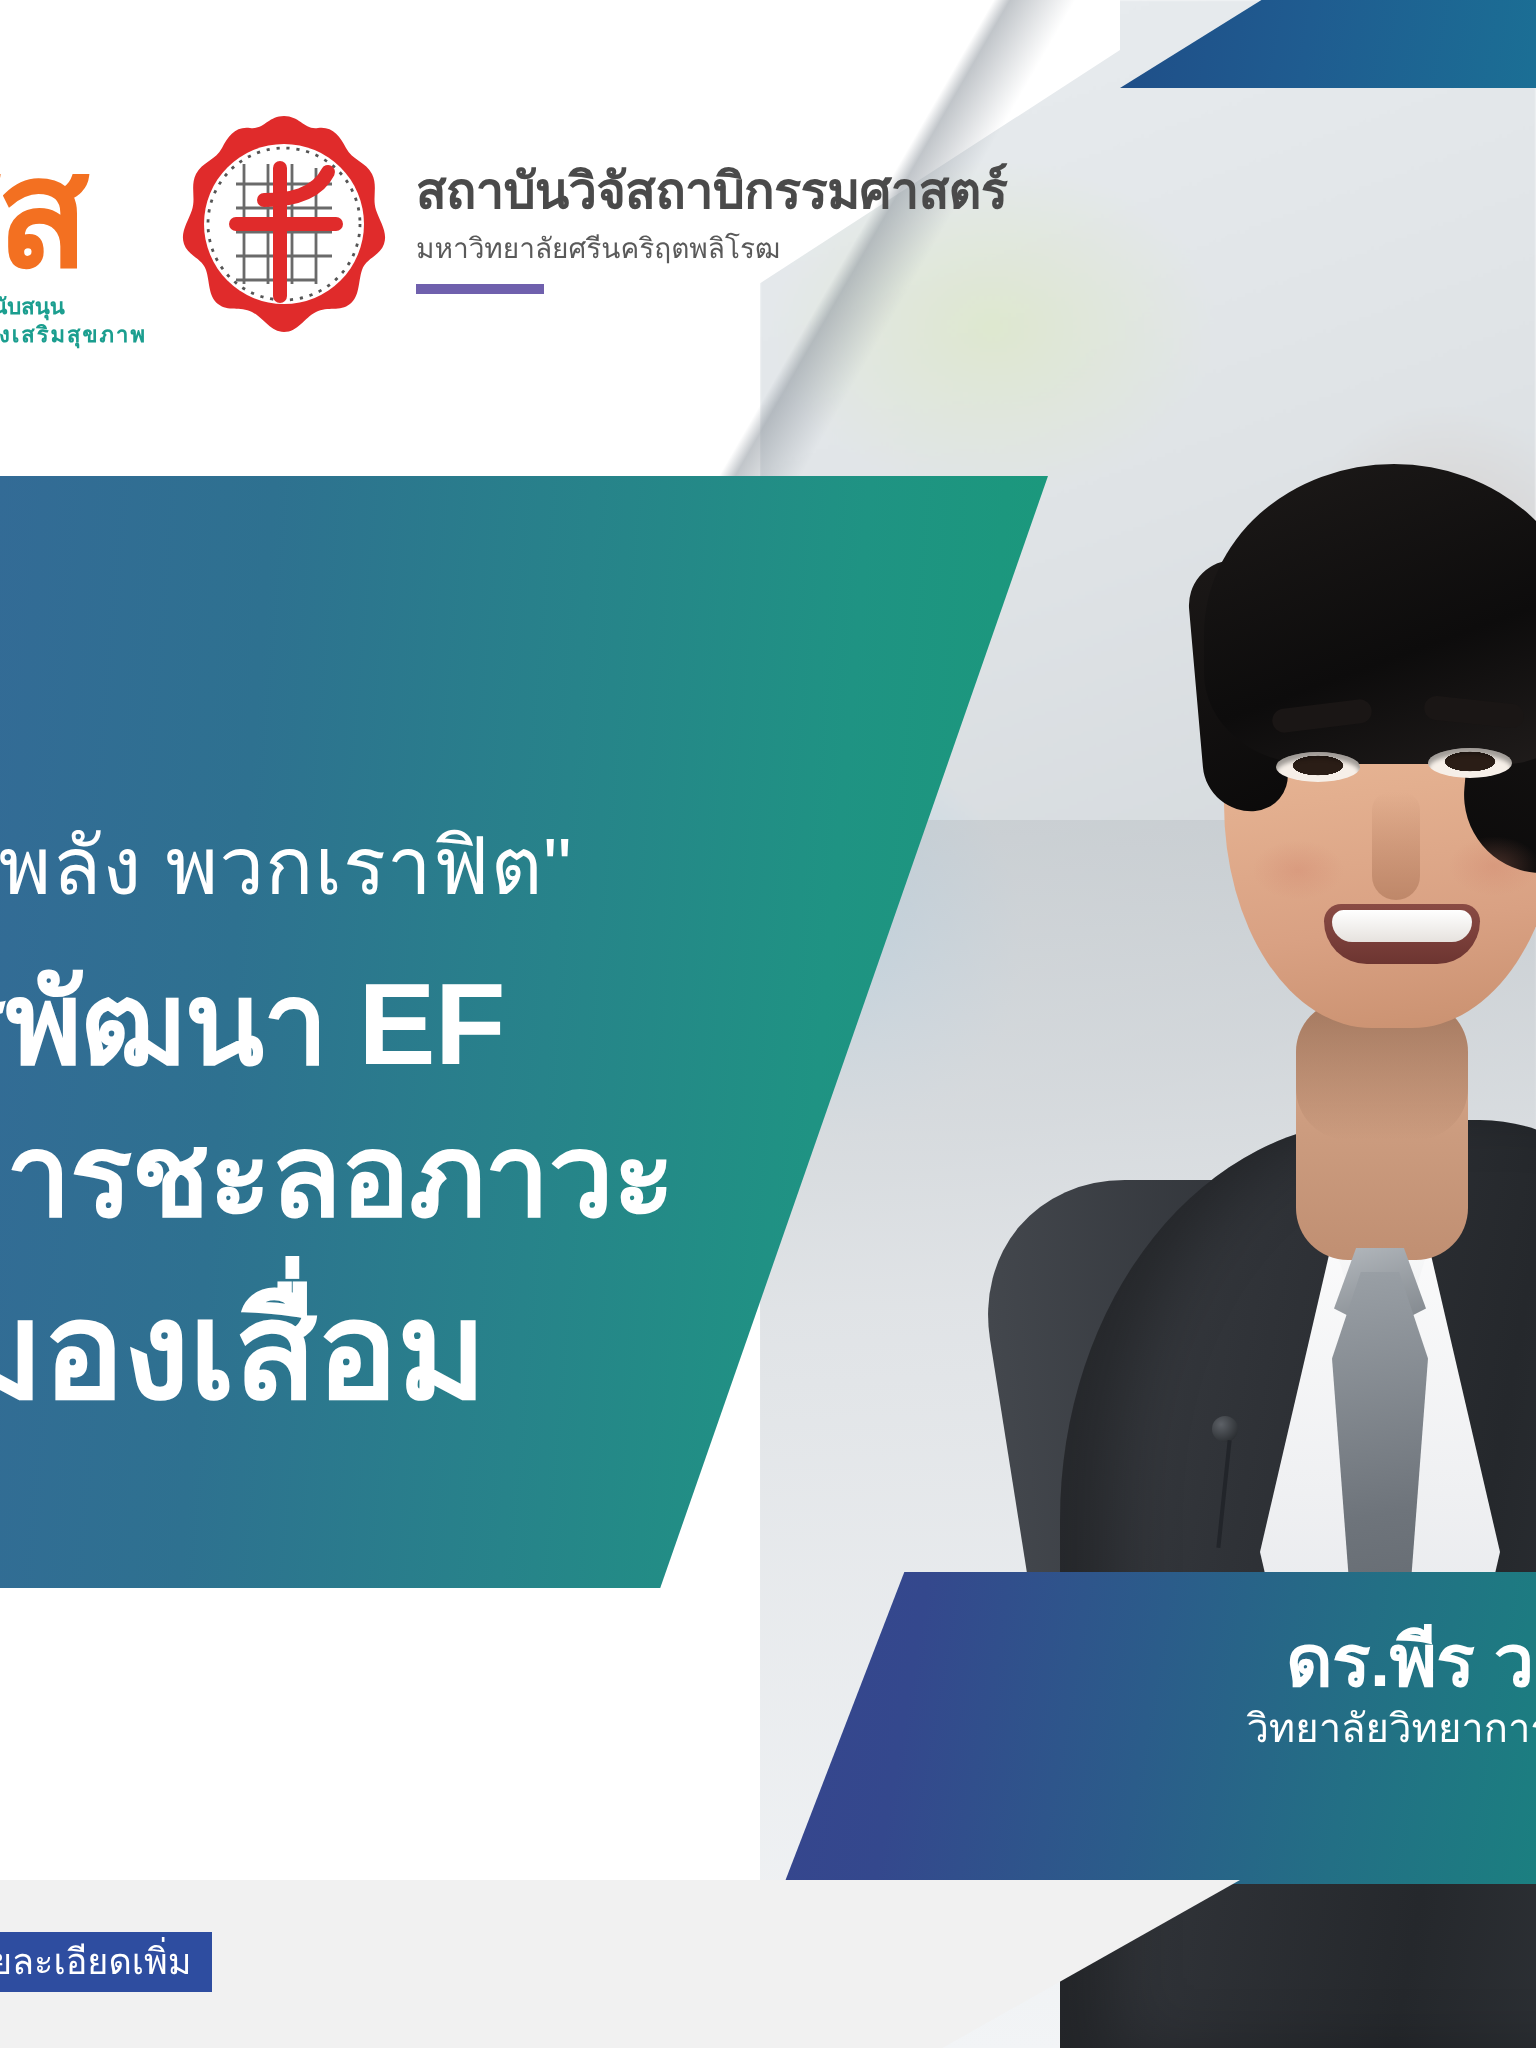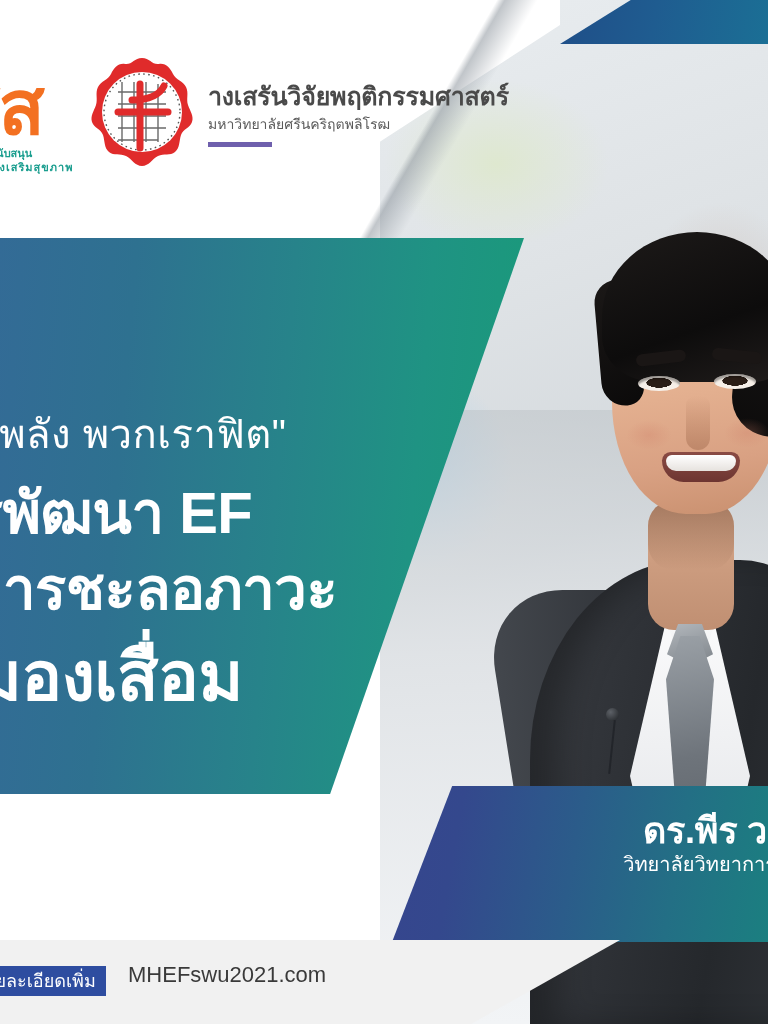--- a/index.html
+++ b/index.html
@@ -228,21 +228,21 @@
       </g>
       <g stroke="#e02b2b" stroke-width="7" fill="none" stroke-linecap="round">
         <path d="M30 56 L80 56"></path>
         <path d="M52 28 L52 92"></path>
         <path d="M44 44 C56 44 70 42 76 30"></path>
       </g>
     </g>
   </svg>
 
   <div class="inst">
-    <div class="inst-1">างเสรันวิจัยพฤติกรรมศาสตร์</div>
+    <div class="inst-1">สถาบันวิจัสถาบิกรรมศาสตร์</div>
     <div class="inst-2">มหาวิทยาลัยศรีนคริฤตพลิโรฒ</div>
     <div class="inst-rule"></div>
   </div>
 
   <div class="titlepanel"></div>
   <div class="title">
     <div class="t-quote">ฤตพลัง พวกเราฟิต"</div>
     <div class="t-l1">ารพัฒนา EF</div>
     <div class="t-l2">อการชะลอภาวะ</div>
     <div class="t-l3">สมองเสื่อม</div>
@@ -250,15 +250,14 @@
 
   <div class="speaker"></div>
   <div class="sp-text">
     <div class="sp-name">ดร.พีร วงศ์อุ</div>
     <div class="sp-aff1">วิทยาลัยวิทยาการวิจัยและวิทยาก</div>
 
   </div>
 
   <div class="bottombar"></div>
   <div class="bb-badge">ดูรายละเอียดเพิ่ม</div>
-  <div class="bb-url">MHEFswu2021.com</div>
 
 </div>
 
 </body></html>

